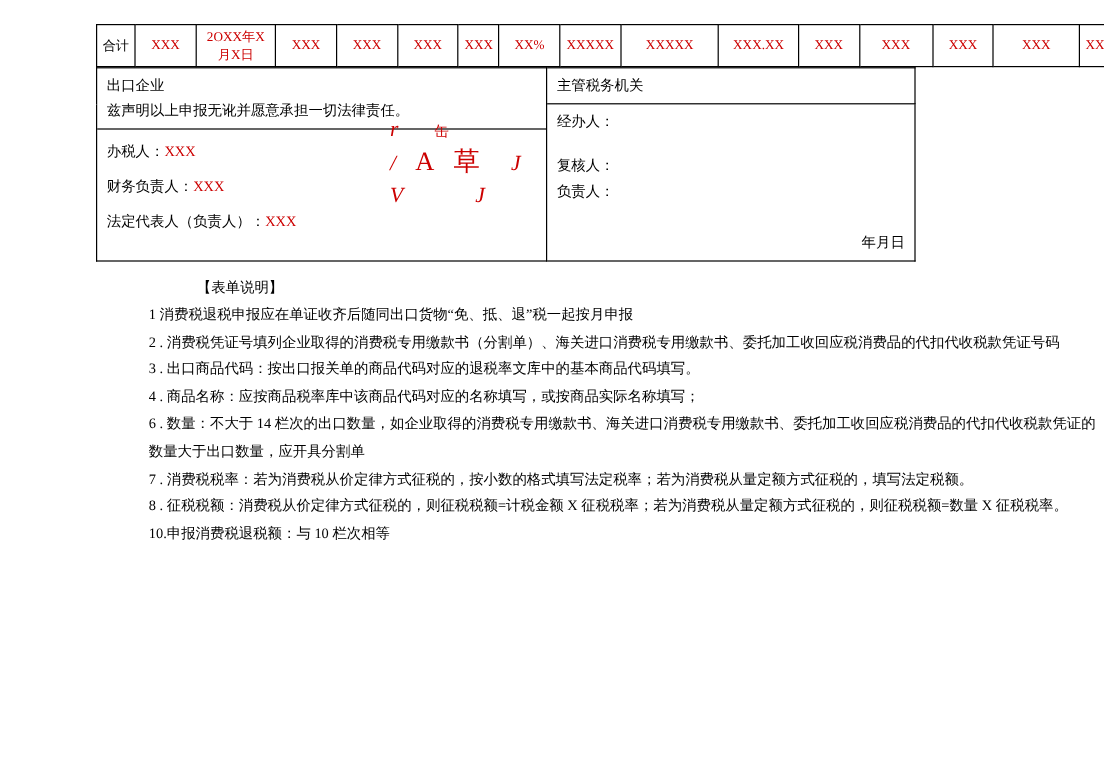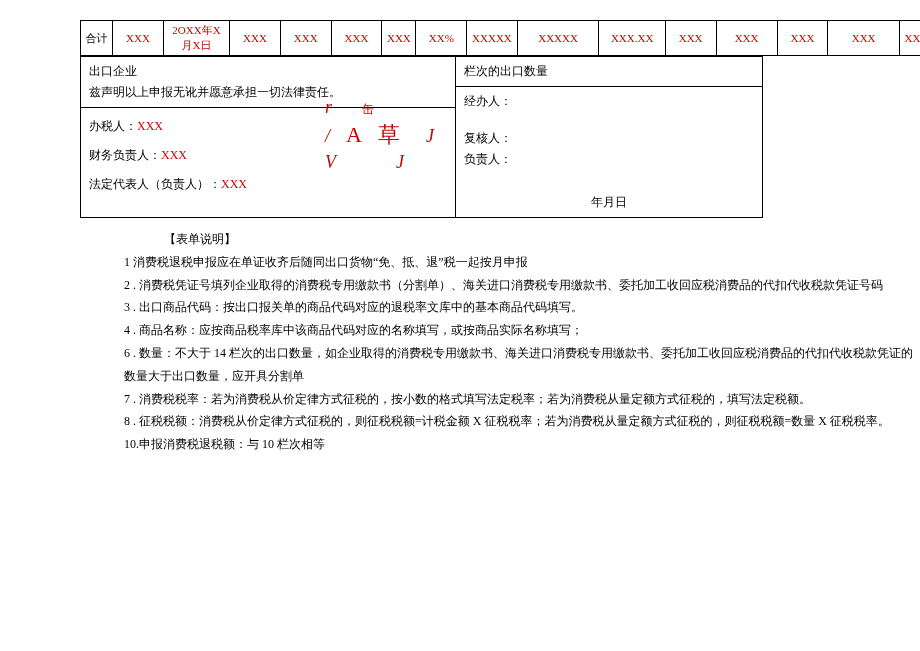--- a/index.html
+++ b/index.html
@@ -120,29 +120,29 @@
           </div>
           <div class="stamp-line2" style="margin-top:6px;">
             <span>/</span><span class="a">A</span><span class="caoz">草</span><span class="jr">J</span>
           </div>
           <div class="stamp-line3" style="margin-top:6px;">
             <span>V</span><span>J</span>
           </div>
         </div>
       </td>
       <td class="sig-right">
-        <span>栏次的出口数量</span>
+        <span>主管税务机关</span>
       </td>
     </tr>
     <tr>
       <td class="sig-right">
         <div>经办人：</div>
         <div style="margin-top:20px;">复核人：</div>
         <div style="margin-top:4px;">负责人：</div>
-        <div style="margin-top:26px;text-align:center;">年月日</div>
+        <div style="margin-top:26px;text-align:right;">年月日</div>
       </td>
     </tr>
   </tbody>
     </table>
 
   <div class="notes">
     <div class="title">【表单说明】</div>
     <div>1 消费税退税申报应在单证收齐后随同出口货物“免、抵、退”税一起按月申报</div>
     <div>2 . 消费税凭证号填列企业取得的消费税专用缴款书（分割单）、海关进口消费税专用缴款书、委托加工收回应税消费品的代扣代收税款凭证号码</div>
     <div>3  . 出口商品代码：按出口报关单的商品代码对应的退税率文库中的基本商品代码填写。</div>

